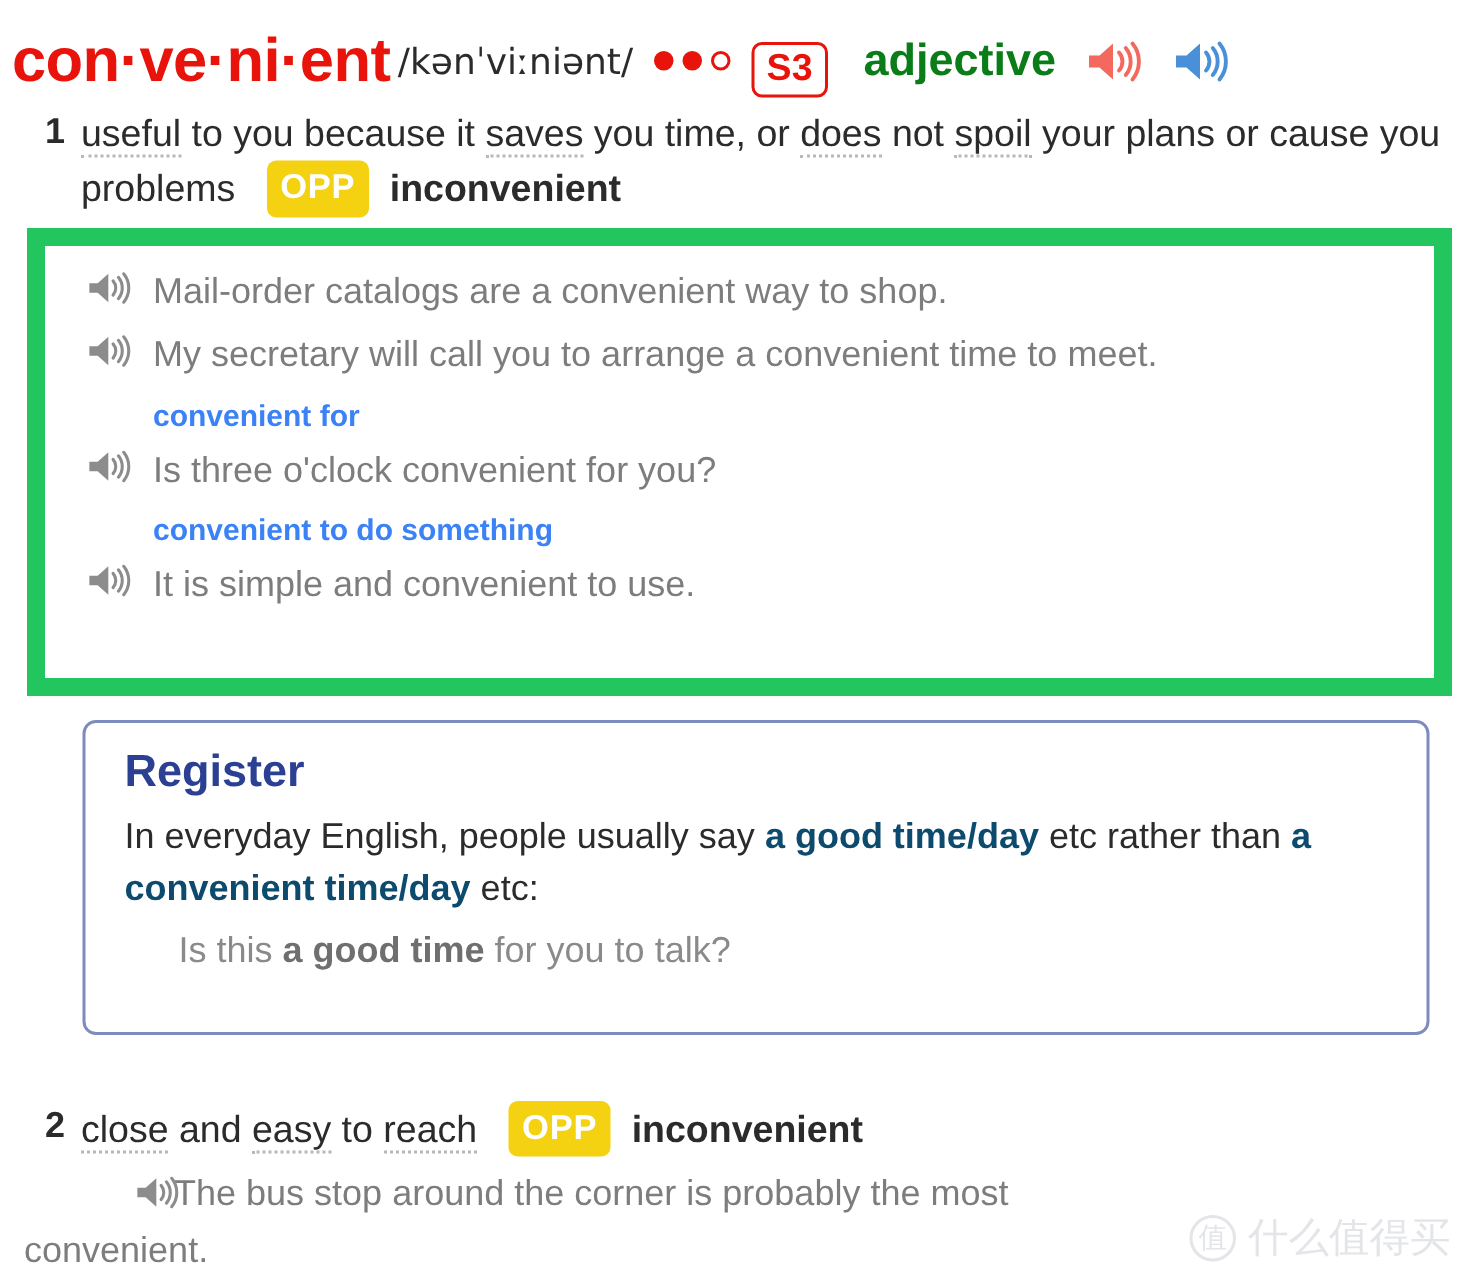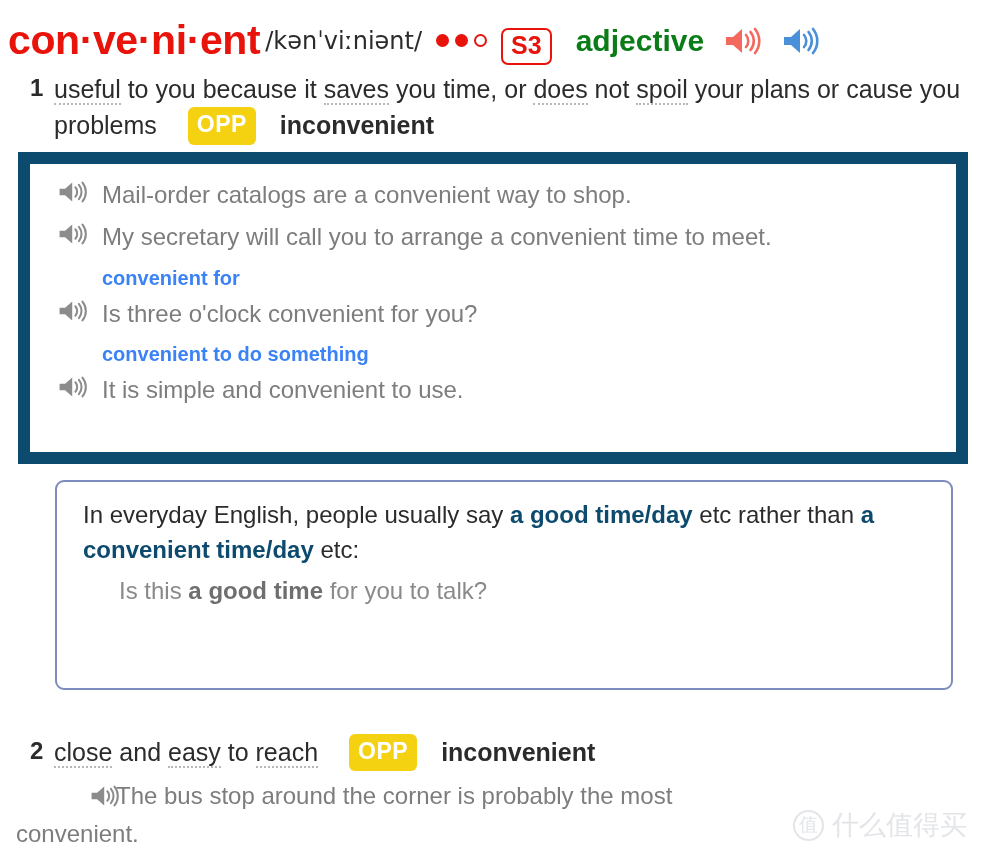--- a/index.html
+++ b/index.html
@@ -75,34 +75,34 @@
   .sense-2 { padding: 10px 14px 0 54px; position: relative; margin-top: 6px; }
   .glossary { border-bottom: 2px dotted #b8b8b8; }
   .opp-badge {
     display: inline-block;
     background: #f5d211;
     color: #ffffff;
     font-weight: bold;
     font-size: 23px;
     border-radius: 6px;
     padding: 1px 9px 3px 9px;
-    margin: 0 24px;
+    margin: 0 14px;
     vertical-align: 2px;
     letter-spacing: 0.5px;
   }
   .opp-word { font-weight: bold; color: #2b2b2b; margin-top: 37px; }
 
   
   .redbox {
     position: absolute;
     left: 18px;
     top: 152px;
     width: 950px;
     height: 312px;
-    border: 12px solid #0c4a6e;
+    border: 12px solid #22c55e;
     background: #ffffff;
     padding: 10px 0 0 0;
   }
 
   .example {
     display: flex;
     align-items: flex-start;
     padding: 5px 0 5px 72px;
     position: relative;
     font-size: 24px;
@@ -286,20 +286,21 @@
         <path d="M26.5 6 a14 14 0 0 1 0 18" stroke="#8c8c8c" stroke-width="2.6" fill="none" stroke-linecap="round"></path>
         <path d="M31 3 a19 19 0 0 1 0 24" stroke="#8c8c8c" stroke-width="2.6" fill="none" stroke-linecap="round"></path>
       </svg>
     </span>
     <span>It is simple and convenient to use.</span>
   </div>
 
 </div>
 
 <div class="register-box">
+  <div class="register-title">Register</div>
   <div class="register-body">
     <span>In everyday English, people usually say </span><b>a good time/day</b><span> etc rather than </span><b>a convenient time/day</b><span> etc:</span>
   </div>
   <div class="register-example">
     <span>Is this </span><b>a good time</b><span> for you to talk?</span>
   </div>
 </div>
 
 <div class="sense2-wrap">
   <div class="sense sense-2">

